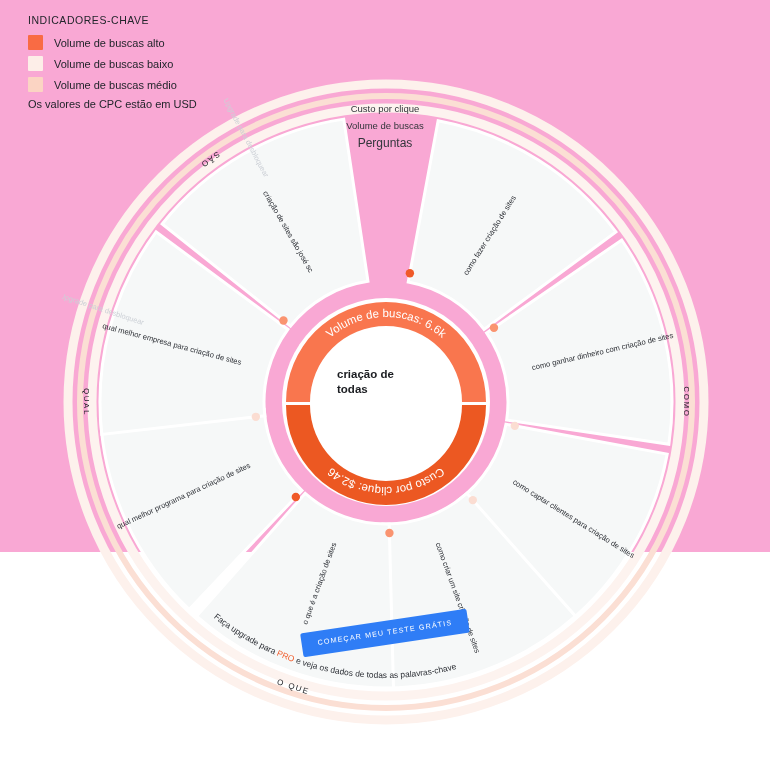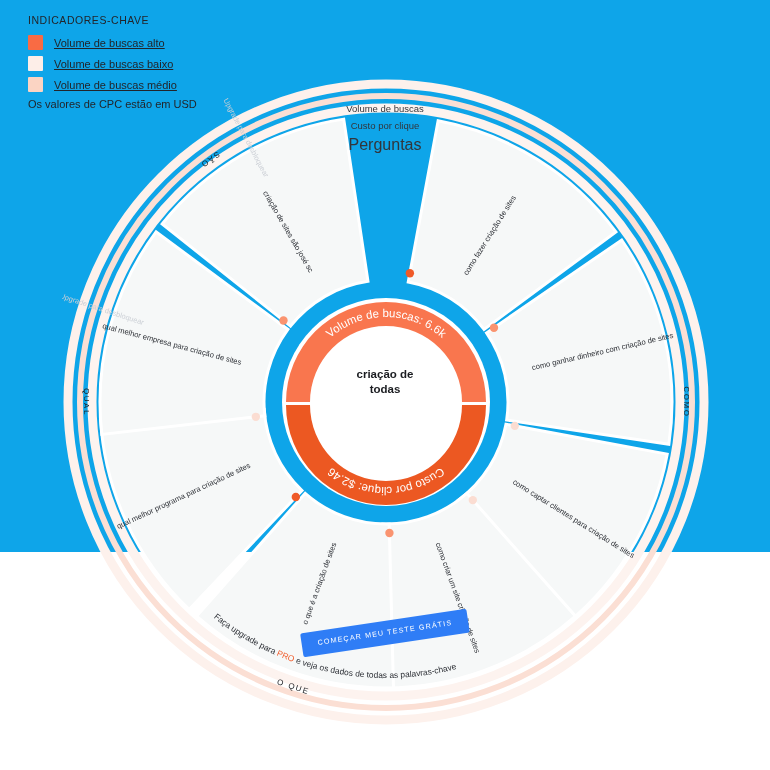--- a/index.html
+++ b/index.html
@@ -10,21 +10,21 @@
     height: 770px;
     overflow: hidden;
     font-family: "Liberation Sans", sans-serif;
     -webkit-font-smoothing: antialiased;
   }
 
   #root {
     position: relative;
     width: 770px;
     height: 552px;
-    background: #0ea5e9;
+    background: #f9a8d4;
   }
 
   
   .legend {
     position: absolute;
     left: 28px;
     top: 14px;
     z-index: 40;
   }
   .legend-title {
@@ -44,21 +44,20 @@
     border-radius: 1px;
     margin-right: 11px;
     flex: none;
   }
   .sw-high { background: #f96b44; }
   .sw-mid  { background: #fbd4c3; }
   .sw-low  { background: #fdeee8; }
   .legend-label {
     font-size: 11px;
     color: #22252b;
-    text-decoration: underline;
   }
   .legend-note {
     font-size: 11px;
     color: #22252b;
     margin-top: 6px;
   }
 
   
   .wheel {
     position: absolute;
@@ -86,32 +85,31 @@
   }
   .ch-big {
     font-size: 41px;
     color: #1b1d21;
     line-height: 48px;
     margin-top: 12px;
     font-weight: 400;
     letter-spacing: -0.5px;
   }
   .ch-sub {
-    font-size: 16px;
+    font-size: 12px;
     color: #32353b;
     margin-top: 2px;
   }
 
   .hub-label {
     position: absolute;
     left: 50%;
     top: 382px;
     transform: translate(-50%, -50%);
     width: 96px;
-    text-align: center;
     font-size: 11.5px;
     font-weight: bold;
     color: #1b1d21;
     line-height: 15px;
     z-index: 31;
     pointer-events: none;
   }
 
   
   .cta {
@@ -222,22 +220,22 @@
           <textPath id="tp-vol" href="#arc-vol" startOffset="50%" text-anchor="middle">Volume de buscas: 6.6k</textPath>
         </text>
         <text font-size="11.5" fill="#ffffff" font-family="Liberation Sans, sans-serif">
           <textPath id="tp-cpc" href="#arc-cpc" startOffset="50%" text-anchor="middle">Custo por clique: $2.46</textPath>
         </text>
       </g>
     </svg>
   </div>
 
   <div class="center-head">
+    <div class="ch-line">Custo por clique</div>
     <div class="ch-line">Volume de buscas</div>
-    <div class="ch-line">Custo por clique</div>
     <div class="ch-sub">Perguntas</div>
   </div>
 
   <div class="hub-label">
       <div>criação de</div>
       <div>todas</div>
     </div>
 
   <div class="cta">COMEÇAR MEU TESTE GRÁTIS</div>
 

